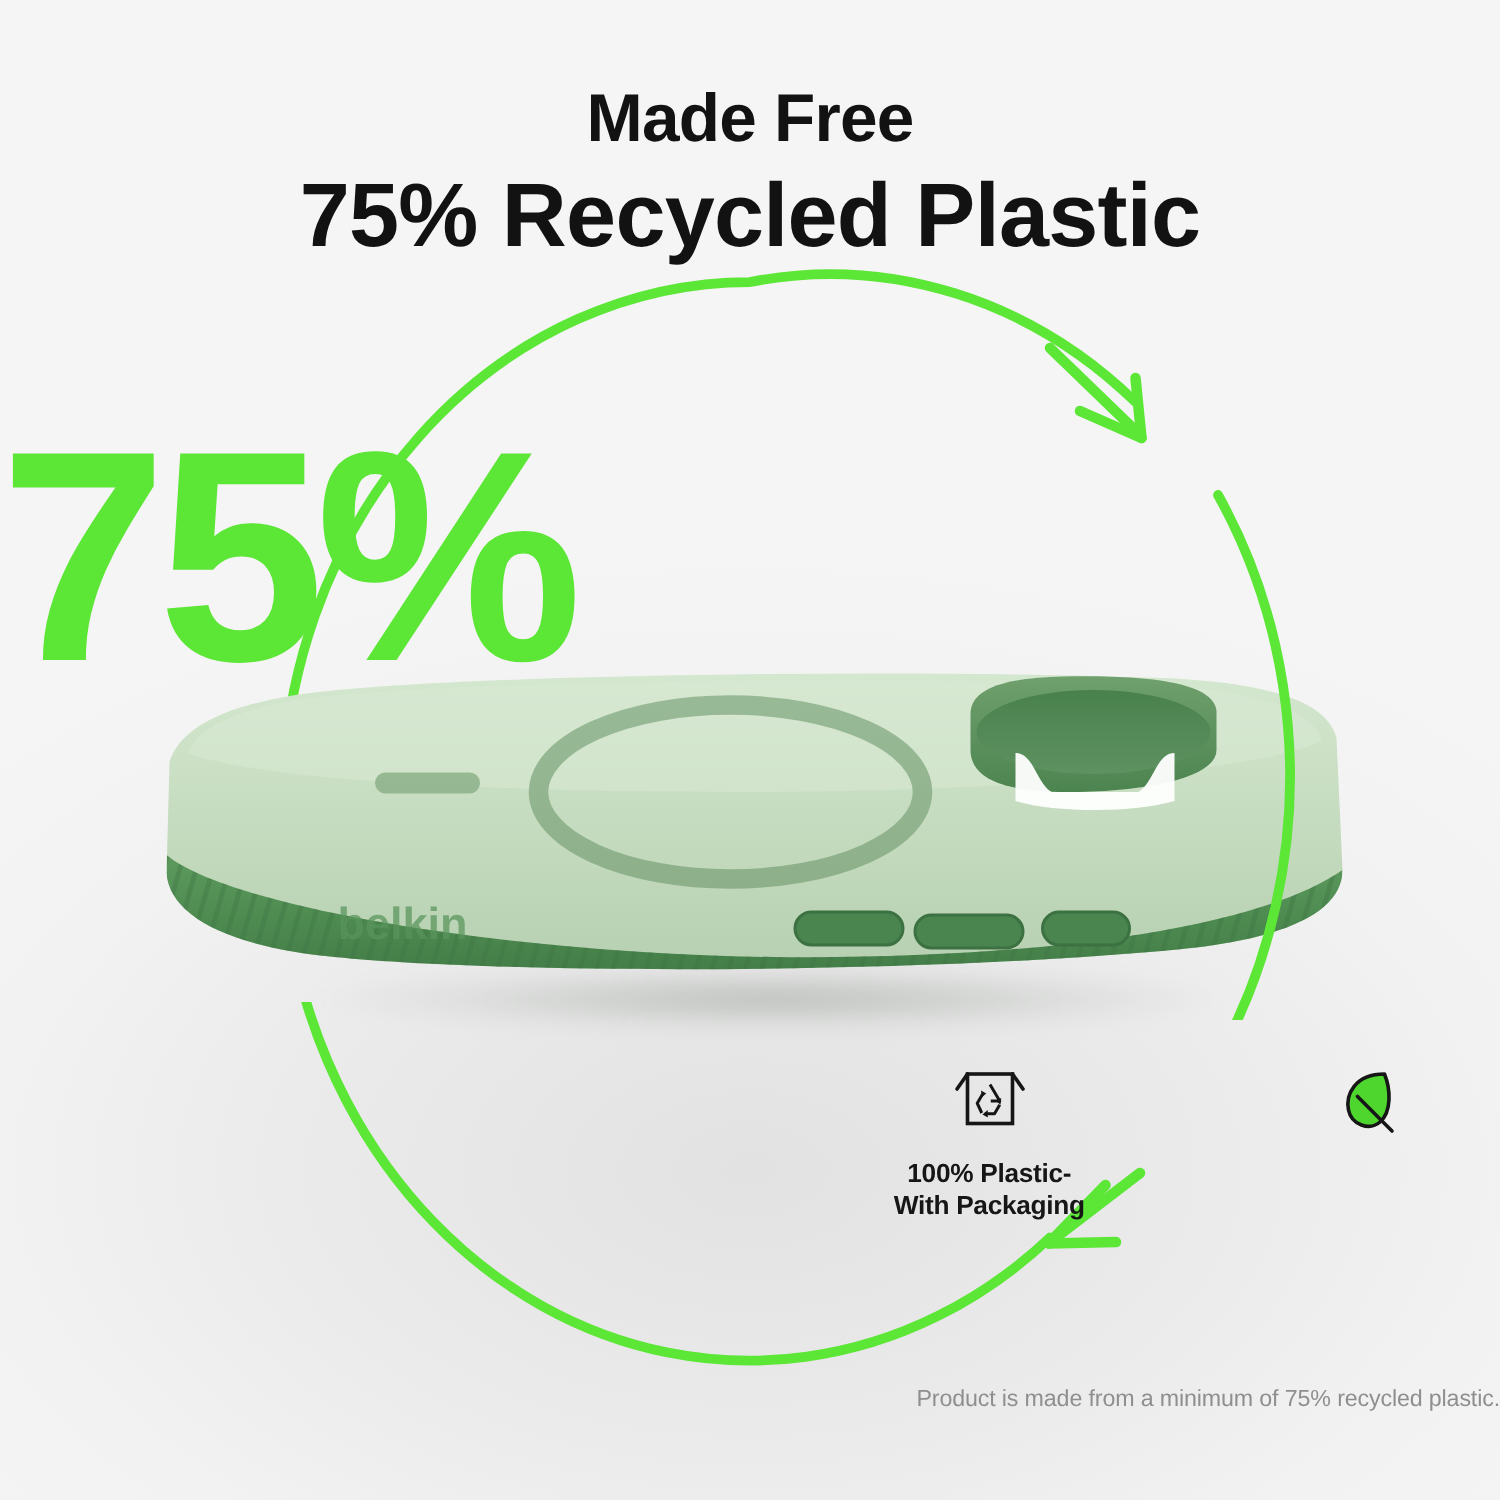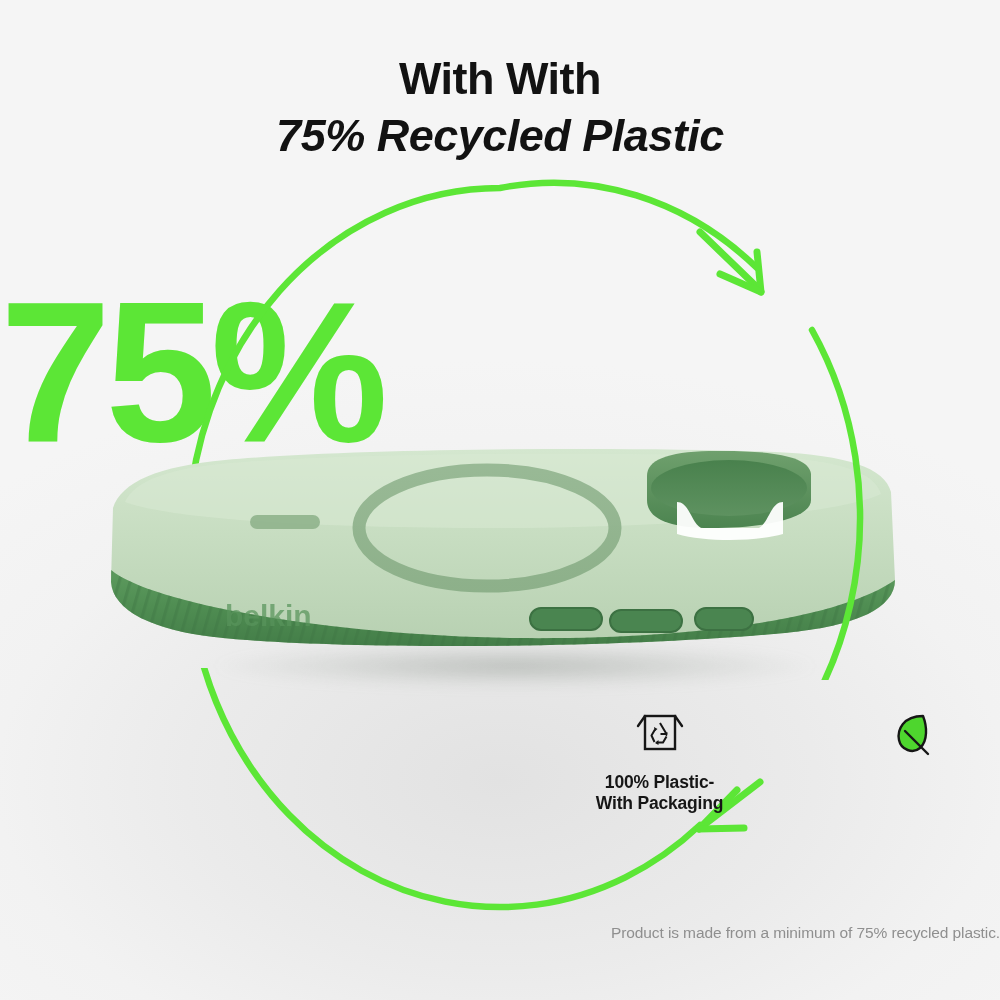--- a/index.html
+++ b/index.html
@@ -20,21 +20,21 @@
   
   .headline {
     position:absolute; left:0; right:0; top:52px;
     text-align:center;
     color:#121212;
     font-weight:bold;
     letter-spacing:-0.5px;
     line-height:1.18;
   }
   .headline .l1 { display:block; font-size:45px; }
-  .headline .l2 { display:block; font-size:45px; margin-top:4px;font-style:italic; }
+  .headline .l2 { display:block; font-size:60px; margin-top:4px; }
 
   
   .bignum {
     position:absolute;
     left:0; right:0;
     top:272px;
     text-align:left;
     font-size:200px;
     font-weight:bold;
     color:#5ce636;
@@ -88,21 +88,21 @@
     color:#8f8f8f;
     letter-spacing:-0.1px;
   }
 </style>
 </head>
 <body>
 
 <div id="stage">
 
   <div class="headline">
-    <span class="l1">With With</span>
+    <span class="l1">Made Free</span>
     <span class="l2">75% Recycled Plastic</span>
   </div>
 
   <div class="bignum">75%</div>
 
   <div class="cyclewrap">
     <svg width="1000" height="1000" viewBox="0 0 1000 1000">
       <defs>
         <clipPath id="clipTop">
             <rect x="0" y="0" width="1000" height="640"></rect>

